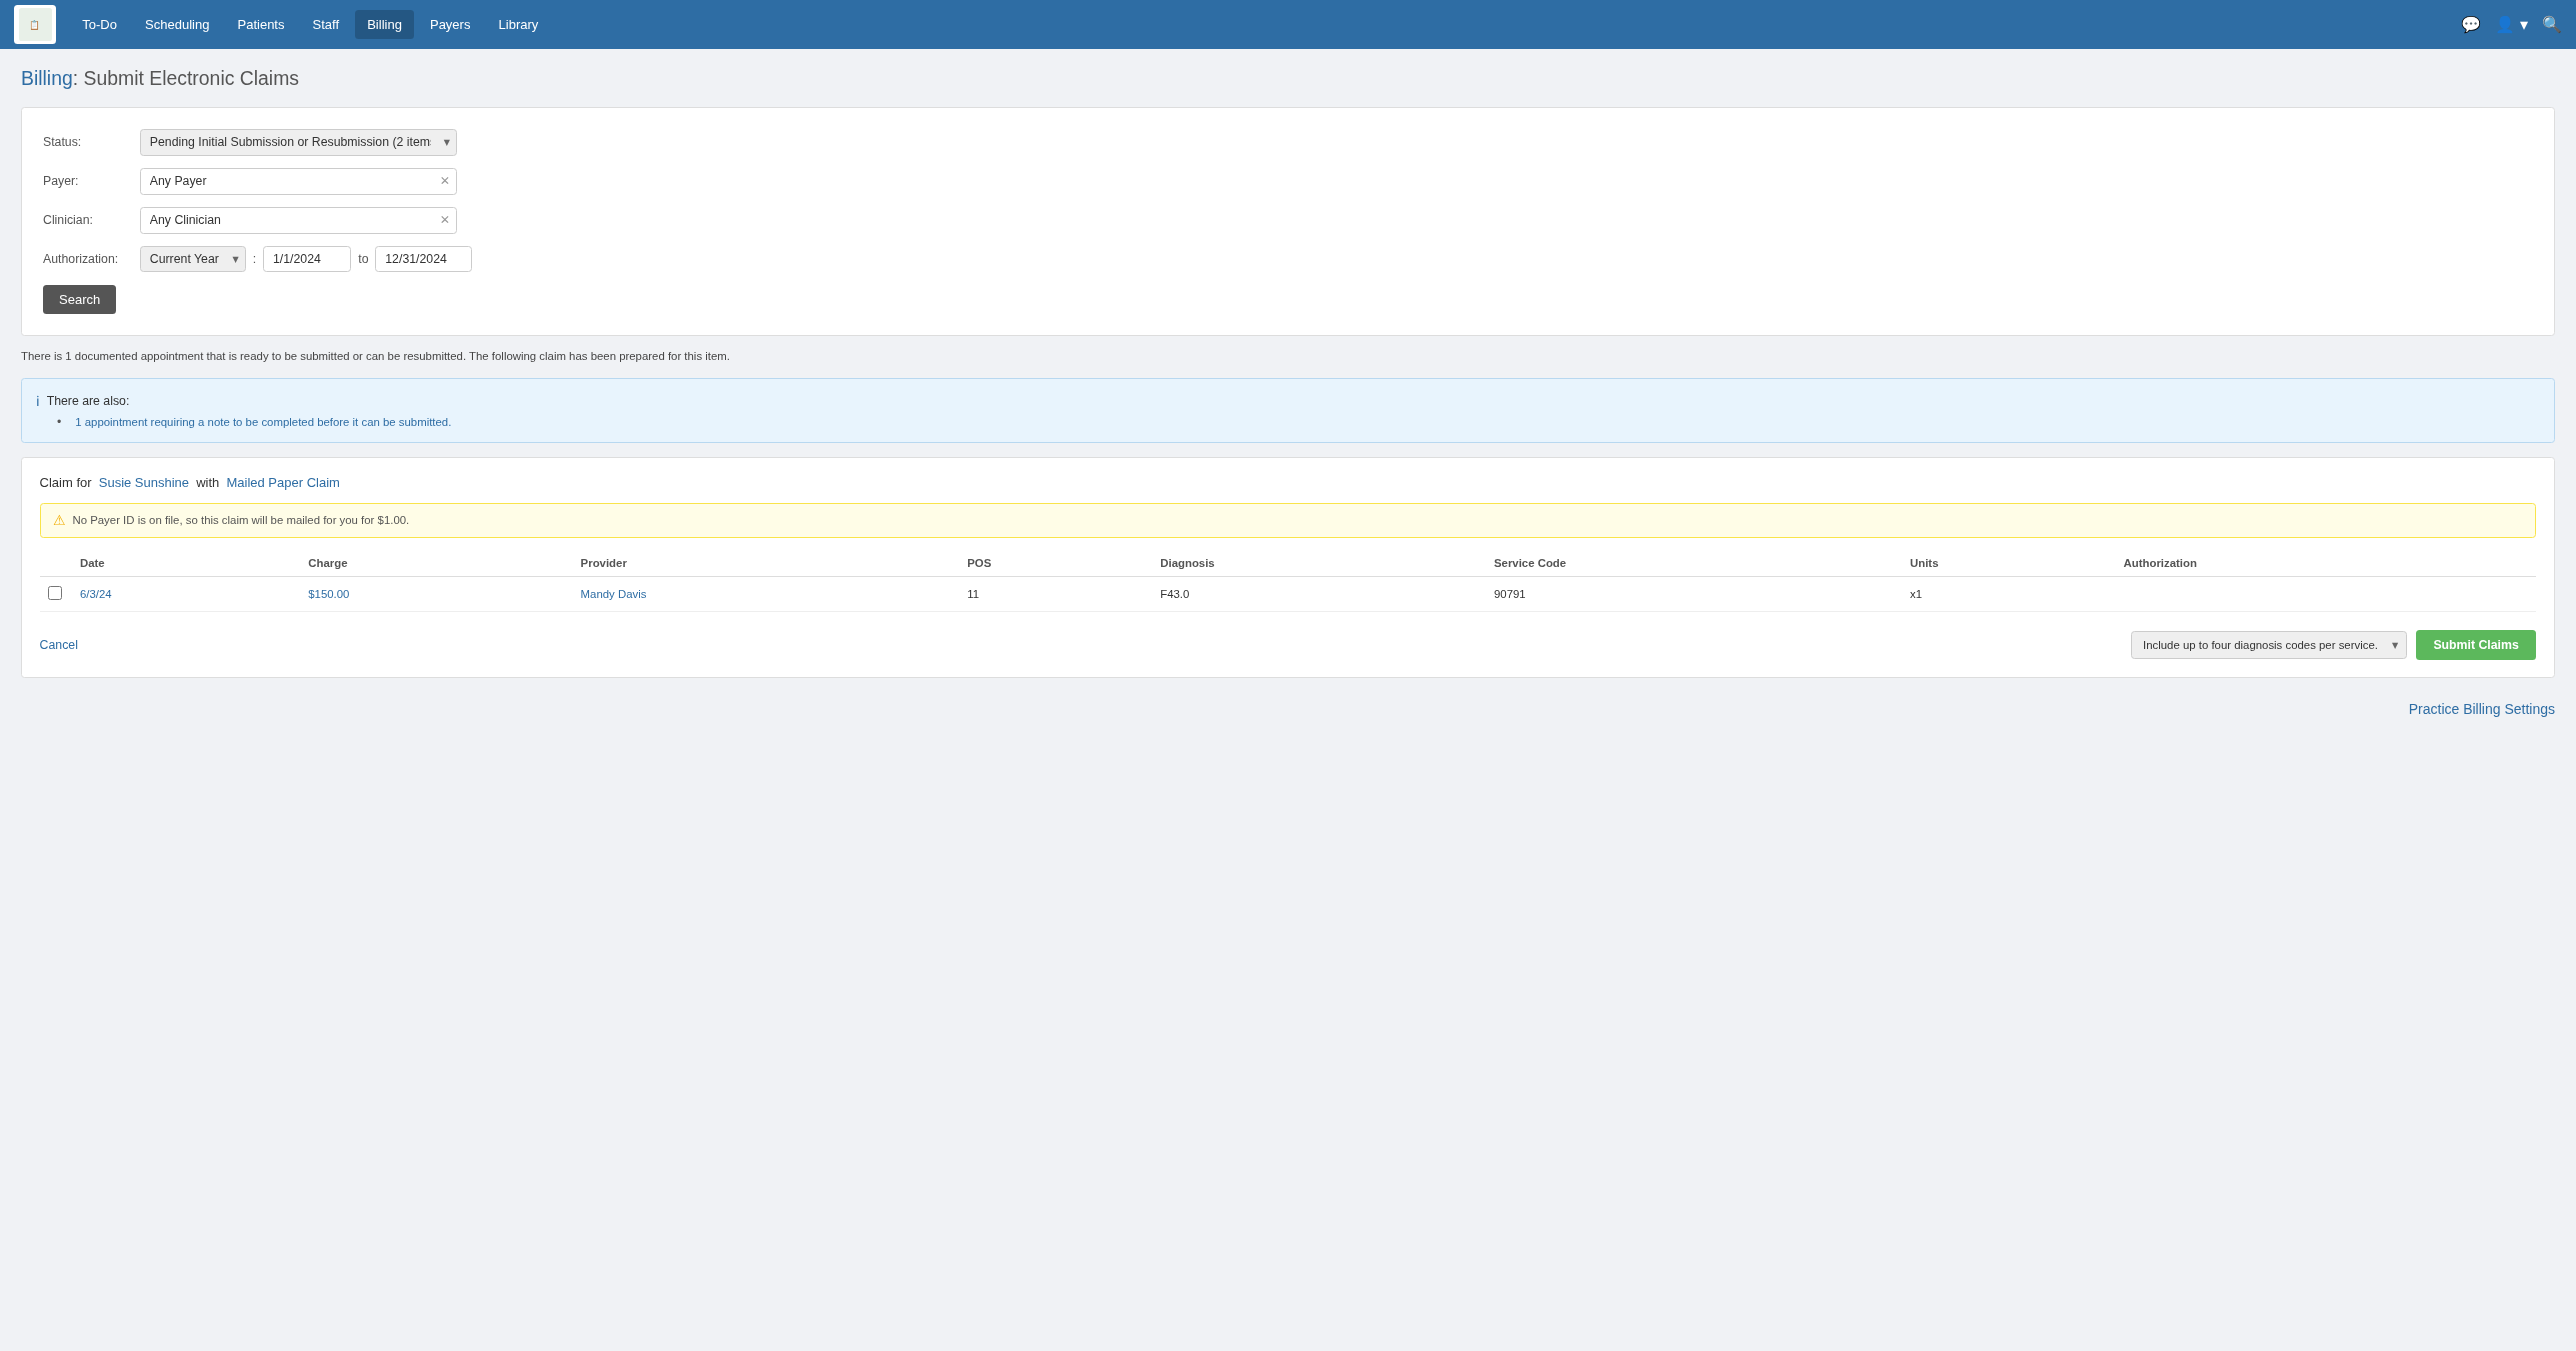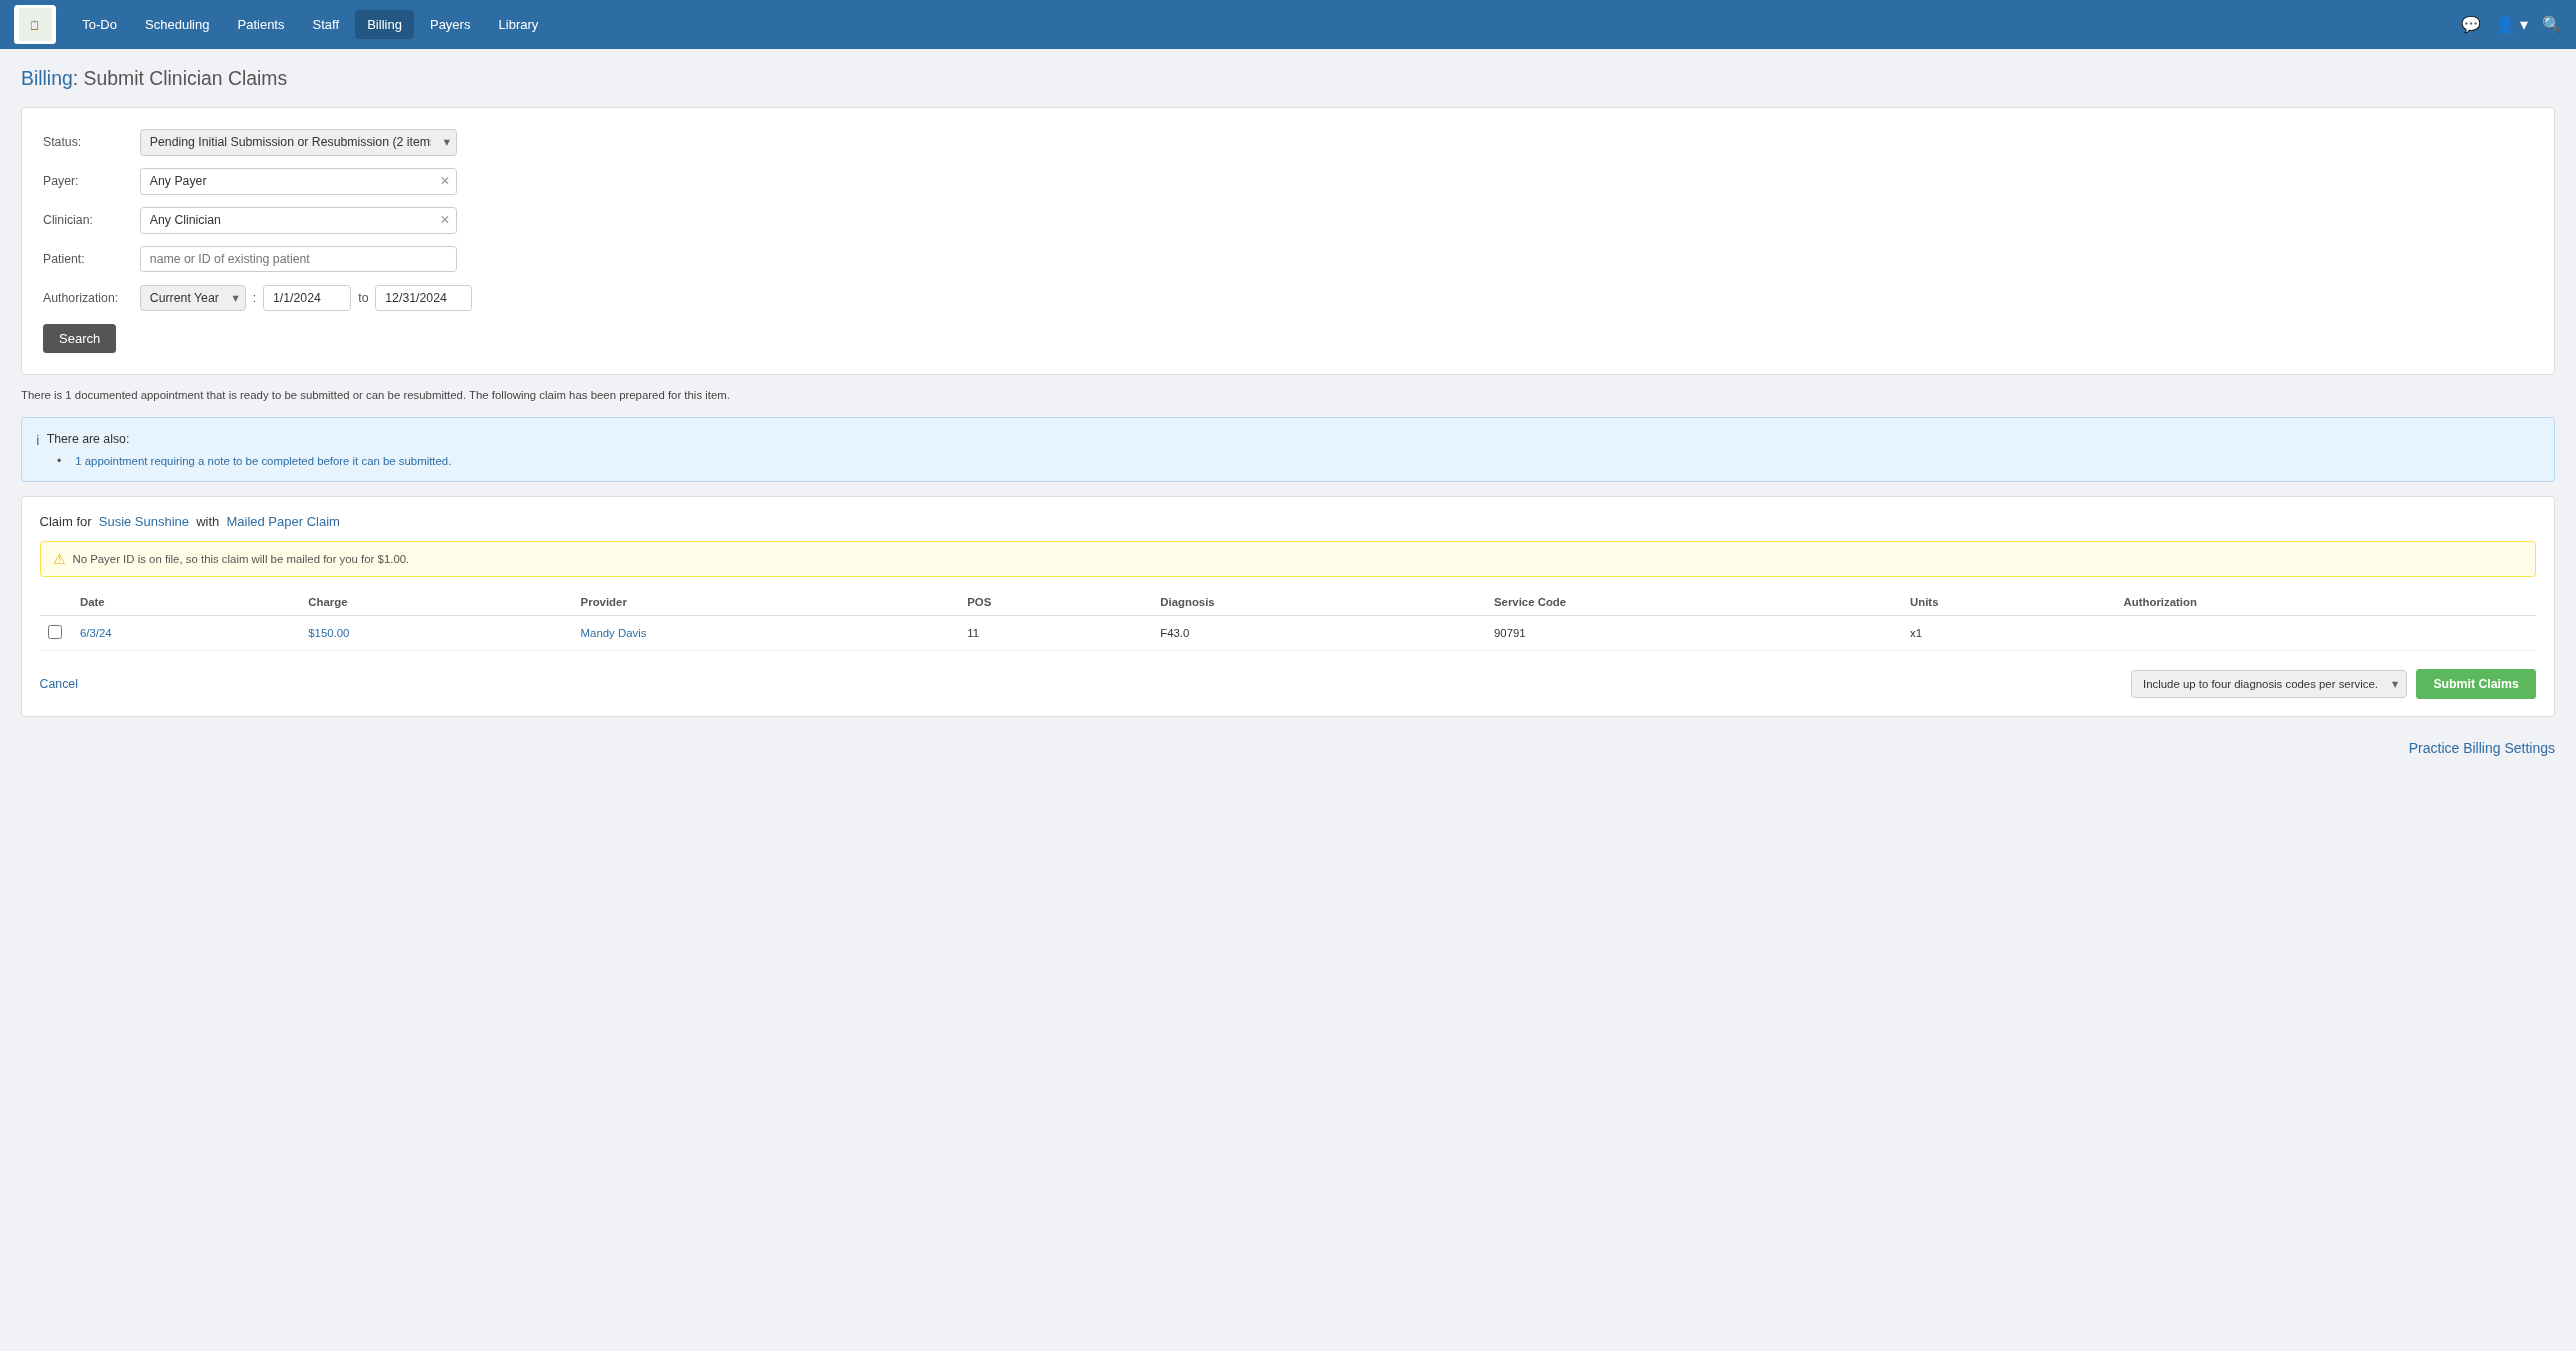--- a/index.html
+++ b/index.html
@@ -101,21 +101,21 @@
   </div>
   <div class="nav-right">
     <span class="nav-icon">💬</span>
     <span class="nav-icon">👤 ▾</span>
     <span class="nav-icon">🔍</span>
   </div>
 </nav>
 
 <div class="page">
   <div class="page-title">
-    <span class="billing-link">Billing</span><span>: Submit Clinician Claims</span>
+    <span class="billing-link">Billing</span><span>: Submit Electronic Claims</span>
   </div>
 
   <div class="card">
 
     
     <div class="form-row">
       <span class="form-label">Status:</span>
       <div class="form-select-wrap">
         <select class="form-control form-control-wide">
           <option>Pending Initial Submission or Resubmission (2 items)</option>
@@ -136,24 +136,20 @@
     
     <div class="form-row">
       <span class="form-label">Clinician:</span>
       <div class="input-clearable">
         <input type="text" class="form-control form-control-wide" value="Any Clinician" style="">
         <span class="clear-btn">✕</span>
       </div>
     </div>
 
     
-    <div class="form-row">
-      <span class="form-label">Patient:</span>
-      <input type="text" class="form-control form-control-wide" placeholder="name or ID of existing patient" style="">
-    </div>
 
     
     <div class="form-row">
       <span class="form-label">Authorization:</span>
       <div class="date-range">
         <div class="form-select-wrap">
           <select class="form-control">
             <option>Current Year</option>
           </select>
           <span class="select-arrow">▾</span>

